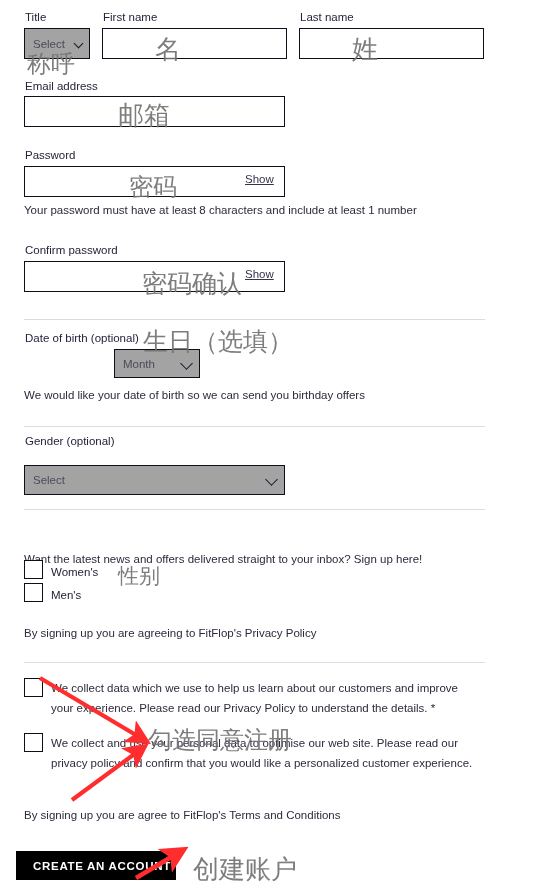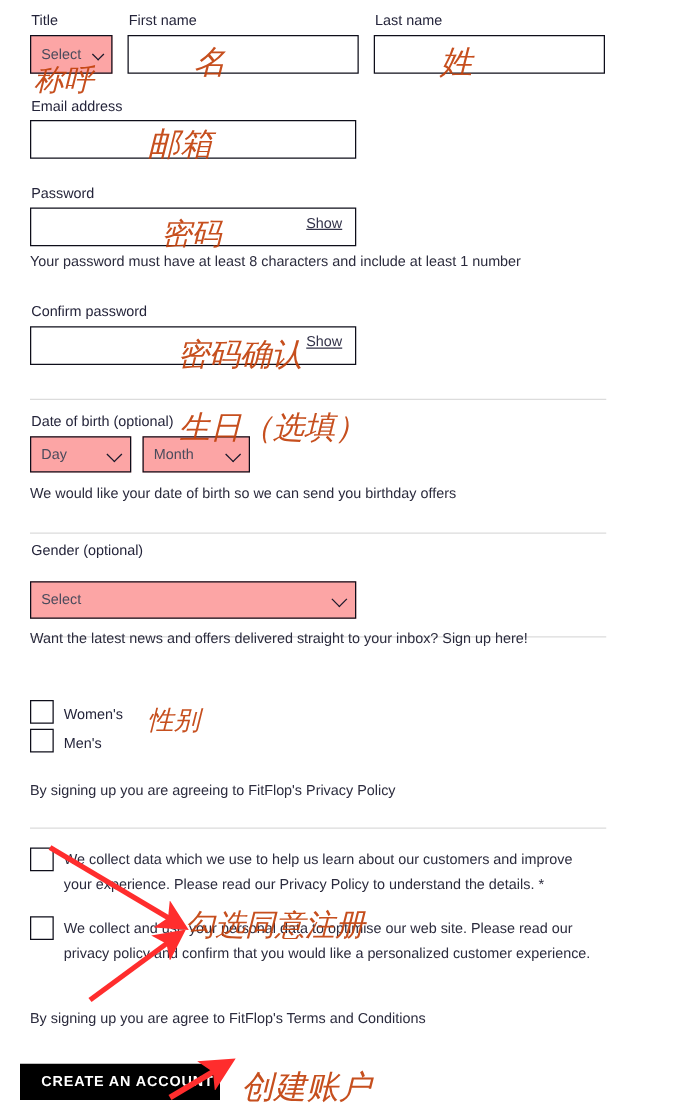--- a/index.html
+++ b/index.html
@@ -36,21 +36,21 @@
     white-space: nowrap;
   }
   .box {
     position: absolute;
     border: 1px solid #0e0e1a;
     background: #fff;
   }
   .sel {
     position: absolute;
     border: 1px solid #0e0e1a;
-    background: #fca5a5;
+    background: #a3a3a3;
     font-size: 11.5px;
     color: #4b4b5c;
     display: flex;
     align-items: center;
     padding-left: 8px;
   }
   .sel .chev {
     position: absolute;
     right: 8px;
     top: 50%;
@@ -116,26 +116,25 @@
     align-items: center;
     padding-left: 17px;
     cursor: pointer;
     border: none;
     font-family: "Liberation Sans", sans-serif;
   }
 
   
   .anno {
     position: absolute;
-    color: #c2410c;
+    color: #737373;
     font-family: "DejaVu Sans", sans-serif;
     white-space: nowrap;
     pointer-events: none;
     opacity: .92;
-    font-style: italic;
   }
   #arrows {
     position: absolute;
     left: 0; top: 0;
     width: 545px; height: 884px;
     pointer-events: none;
   }
 </style>
 </head>
 <body>
@@ -162,41 +161,37 @@
   <div class="showlink" style="left:245px; top:173px;">Show</div>
   <div class="helper" style="left:24px; top:203px;">Your password must have at least 8 characters and include at least 1 number</div>
 
   <div class="lbl" style="left:25px; top:243px;">Confirm password</div>
   <div class="box" style="left:24px; top:261px; width:261px; height:31px;"></div>
   <div class="showlink" style="left:245px; top:268px;">Show</div>
 
   <div class="divider" style="top:319px;"></div>
 
   <div class="lbl" style="left:25px; top:331px;">Date of birth (optional)</div>
-  <div class="sel" style="left:24px; top:349px; width:81px; height:29px;">
-    <span>Day</span>
-    <i class="chev"></i>
-  </div>
   <div class="sel" style="left:114px; top:349px; width:86px; height:29px;">
     <span>Month</span>
     <i class="chev"></i>
   </div>
   <div class="helper" style="left:24px; top:388px;">We would like your date of birth so we can send you birthday offers</div>
 
   <div class="divider" style="top:426px;"></div>
 
   <div class="lbl" style="left:25px; top:434px;">Gender (optional)</div>
   <div class="sel" style="left:24px; top:465px; width:261px; height:30px;">
     <span>Select</span>
     <i class="chev"></i>
   </div>
 
   <div class="divider" style="top:509px;"></div>
 
-  <div class="helper" style="left:24px; top:504px;text-align:right;">Want the latest news and offers delivered straight to your inbox? Sign up here!</div>
+  <div class="helper" style="left:24px; top:552px;text-align:right;">Want the latest news and offers delivered straight to your inbox? Sign up here!</div>
 
   <div class="cbx" style="left:24px; top:560px;"></div>
   <div class="cbxlabel" style="left:51px; top:565px;">Women's</div>
 
   <div class="cbx" style="left:24px; top:583px;"></div>
   <div class="cbxlabel" style="left:51px; top:588px;">Men's</div>
 
   <div class="para" style="left:24px; top:623px; width:480px;"><span>By signing up you are agreeing to </span><span class="ulink">FitFlop's Privacy Policy</span></div>
 
   <div class="divider" style="top:662px;"></div>

